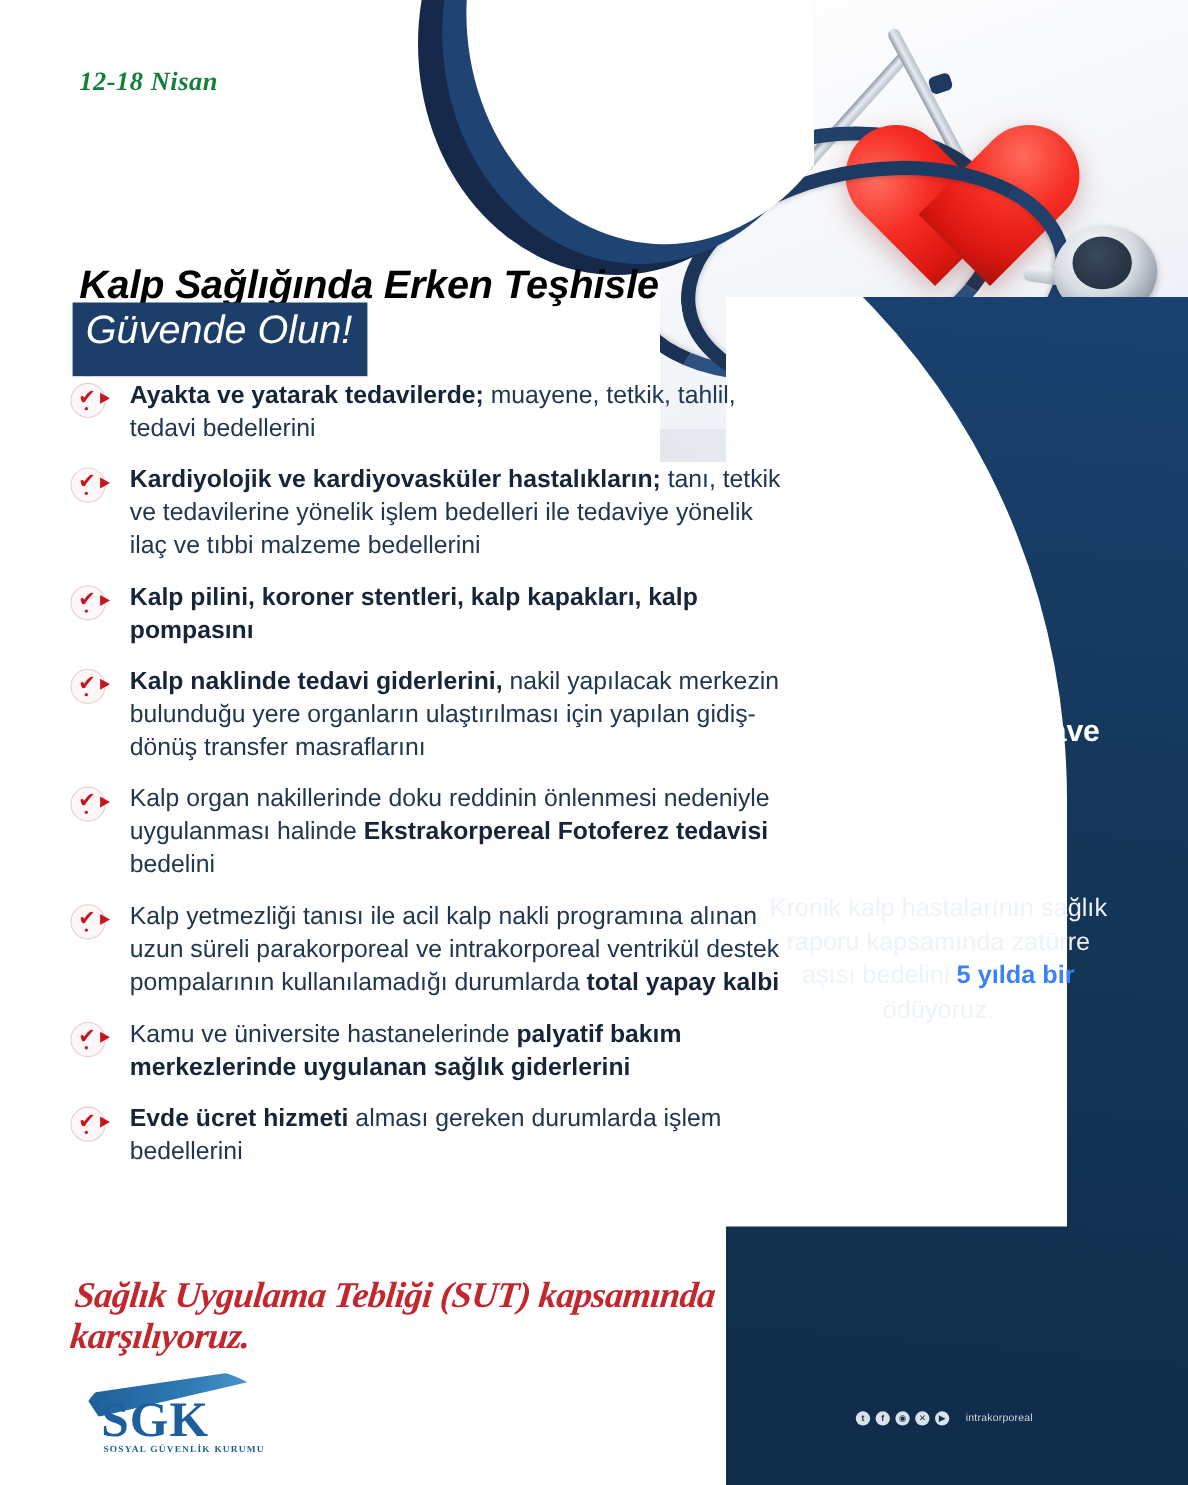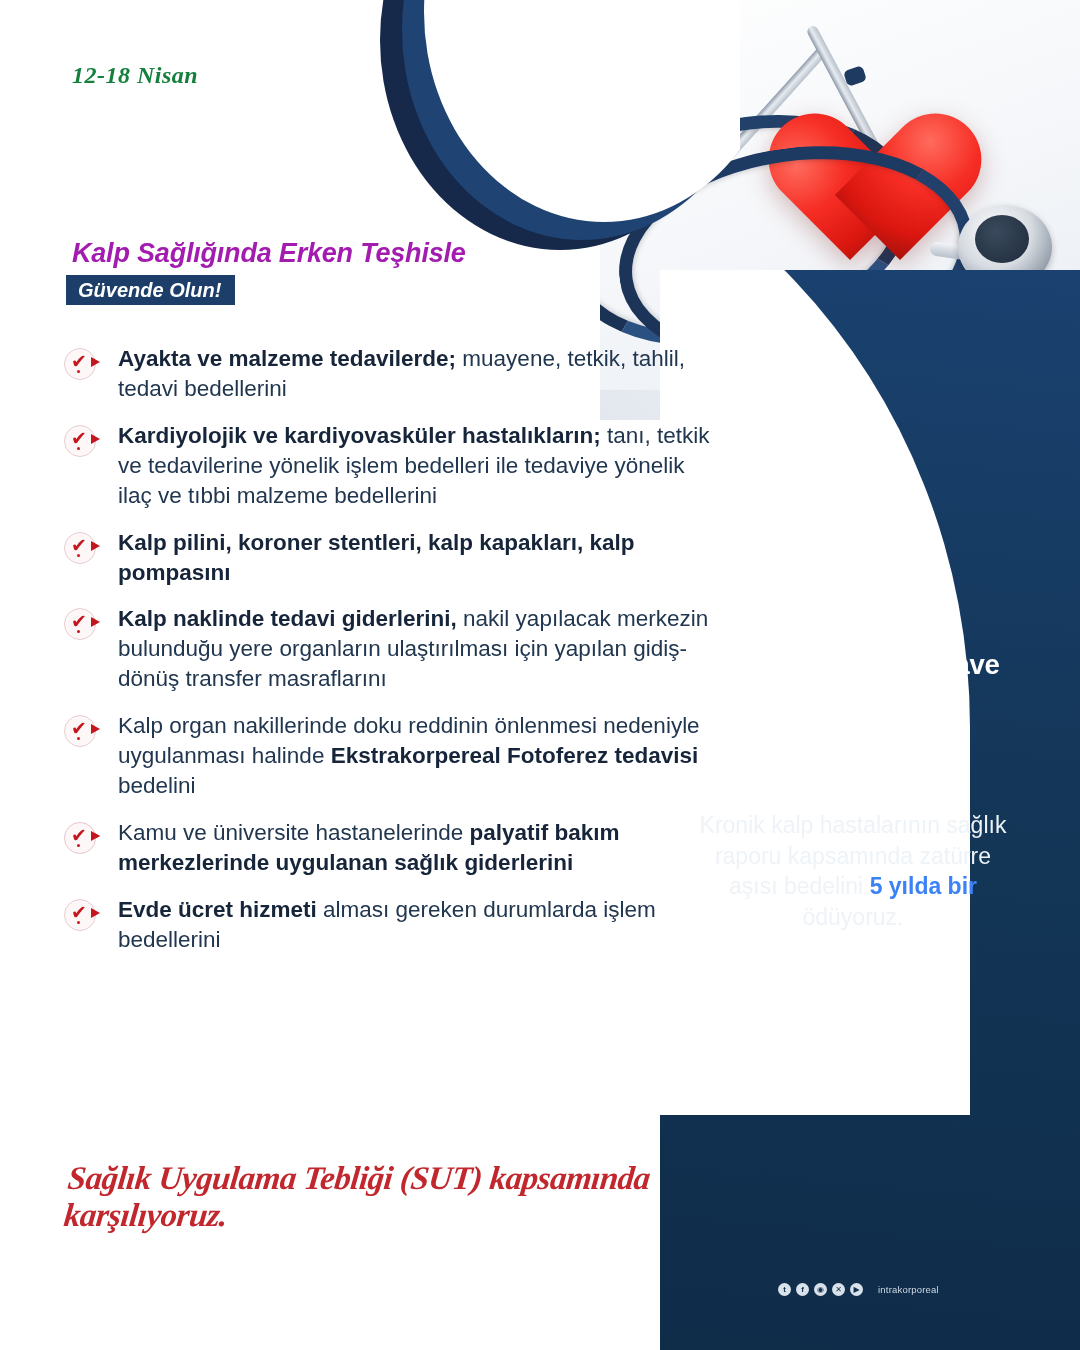--- a/index.html
+++ b/index.html
@@ -106,28 +106,28 @@
   }
   .main-title{
     position:absolute;left:66px;top:86px;width:640px;
     font-size:61px;line-height:.92;font-weight:700;font-style:italic;
     color:#d31a1a;letter-spacing:-1px;
     text-shadow:2px 2px 0 rgba(120,12,12,.22);
   }
   .main-title .l2{display:block;}
   .sub-title{
     position:absolute;left:72px;top:238px;
-    font-size:27px;font-weight:700;font-style:italic;color:#a21caf;
+    font-size:36px;font-weight:700;font-style:italic;color:#000000;
     letter-spacing:-.2px;
   }
   .badge{
     position:absolute;left:66px;top:275px;
     background:#1c3e68;color:#ffffff;
-    font-size:20px;font-weight:700;font-style:italic;
-    padding:4px 14px 3px 12px;letter-spacing:0;
+    font-size:36px;font-weight:400;font-style:italic;
+    padding:4px 14px 21px 12px;letter-spacing:0;
   }
 
   
   .bullets{position:absolute;left:64px;top:344px;width:660px;}
   .bullet{position:relative;padding-left:54px;margin-bottom:17px;}
   .bullet .mark{
     position:absolute;left:0;top:4px;width:34px;height:34px;
   }
   .mark .circ{
     position:absolute;left:0;top:0;width:30px;height:30px;border-radius:50%;
@@ -239,21 +239,21 @@
 
     <div class="sub-title">Kalp Sağlığında Erken Teşhisle</div>
     <div class="badge">Güvende Olun!</div>
 
     <div class="bullets">
         <div class="bullet"><span class="mark">
   <span class="circ"></span>
             <span class="tick">✔</span>
             <span class="dot"></span>
             <span class="arw"></span>
-</span><span class="txt"><b>Ayakta ve malzeme tedavilerde;</b> muayene, tetkik, tahlil, tedavi bedellerini</span></div>
+</span><span class="txt"><b>Ayakta ve yatarak tedavilerde;</b> muayene, tetkik, tahlil, tedavi bedellerini</span></div>
         <div class="bullet"><span class="mark">
   <span class="circ"></span>
             <span class="tick">✔</span>
             <span class="dot"></span>
             <span class="arw"></span>
 </span><span class="txt"><b>Kardiyolojik ve kardiyovasküler hastalıkların;</b> tanı, tetkik ve tedavilerine yönelik işlem bedelleri ile tedaviye yönelik ilaç ve tıbbi malzeme bedellerini</span></div>
         <div class="bullet"><span class="mark">
   <span class="circ"></span>
             <span class="tick">✔</span>
             <span class="dot"></span>
@@ -269,37 +269,42 @@
   <span class="circ"></span>
             <span class="tick">✔</span>
             <span class="dot"></span>
             <span class="arw"></span>
 </span><span class="txt">Kalp organ nakillerinde doku reddinin önlenmesi nedeniyle uygulanması halinde <b>Ekstrakorpereal Fotoferez tedavisi</b> bedelini</span></div>
         <div class="bullet"><span class="mark">
   <span class="circ"></span>
             <span class="tick">✔</span>
             <span class="dot"></span>
             <span class="arw"></span>
-</span></div>
+</span><span class="txt">Kalp yetmezliği tanısı ile acil kalp nakli programına alınan uzun süreli parakorporeal ve intrakorporeal ventrikül destek pompalarının kullanılamadığı durumlarda <b>total yapay kalbi</b></span></div>
         <div class="bullet"><span class="mark">
   <span class="circ"></span>
             <span class="tick">✔</span>
             <span class="dot"></span>
             <span class="arw"></span>
 </span><span class="txt">Kamu ve üniversite hastanelerinde <b>palyatif bakım merkezlerinde uygulanan sağlık giderlerini</b></span></div>
         <div class="bullet"><span class="mark">
   <span class="circ"></span>
             <span class="tick">✔</span>
             <span class="dot"></span>
             <span class="arw"></span>
 </span><span class="txt"><b>Evde ücret hizmeti</b> alması gereken durumlarda işlem bedellerini</span></div>
       </div>
 
     <div class="script-line">Sağlık Uygulama Tebliği (SUT) kapsamında karşılıyoruz.</div>
 
+    <div class="sgk">
+      <div class="swish"></div>
+      <div class="letters">SGK</div>
+      <div class="sub">SOSYAL GÜVENLİK KURUMU</div>
+    </div>
   </div>
 
   <div class="rp">
     <div class="rp-head">Organ nakli ve kardiyovasküler cerrahi işlemlerde ilave ücret alınmaz.</div>
     <div class="rp-b1">Kronik kalp hastalarının sağlık raporu kapsamında zatürre aşısı bedelini <b>5 yılda bir</b> ödüyoruz.</div>
 
     <div class="social">
         <span class="ic">t</span>
         <span class="ic">f</span>
         <span class="ic">◉</span>

